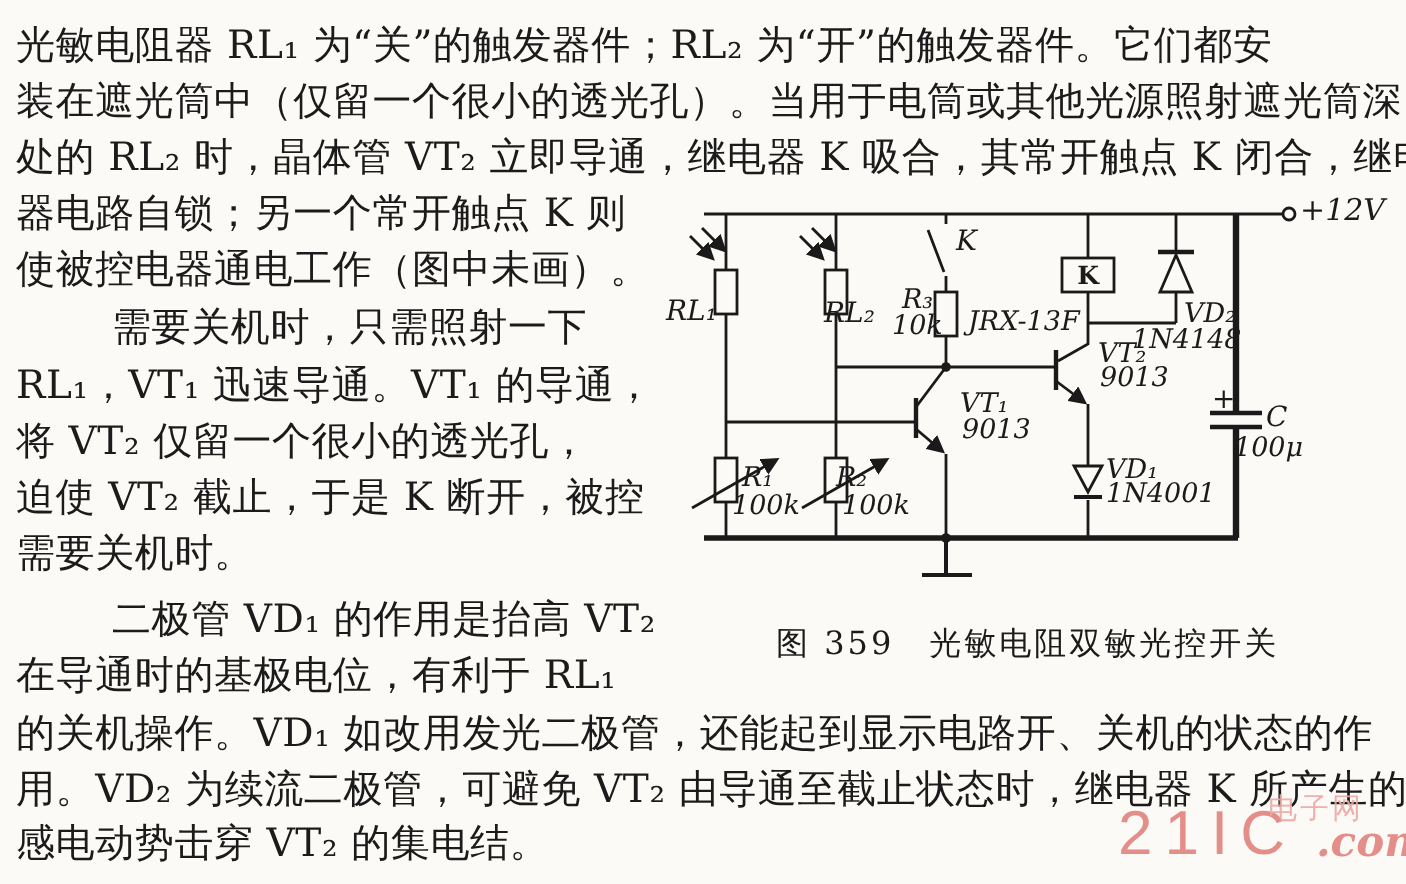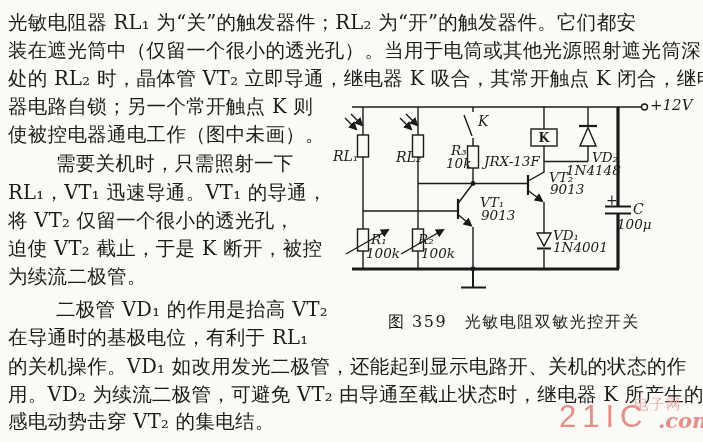--- a/index.html
+++ b/index.html
@@ -28,21 +28,21 @@
 
 <div class="tl" style="top:12px">光敏电阻器 RL₁ 为“关”的触发器件；RL₂ 为“开”的触发器件。它们都安</div>
 <div class="tl" style="top:40px">装在遮光筒中（仅留一个很小的透光孔）。当用于电筒或其他光源照射遮光筒深</div>
 <div class="tl" style="top:68px">处的 RL₂ 时，晶体管 VT₂ 立即导通，继电器 K 吸合，其常开触点 K 闭合，继电</div>
 <div class="tl" style="top:96px">器电路自锁；另一个常开触点 K 则</div>
 <div class="tl" style="top:124px">使被控电器通电工作（图中未画）。</div>
 <div class="tl indent" style="top:153px">需要关机时，只需照射一下</div>
 <div class="tl" style="top:182px">RL₁，VT₁ 迅速导通。VT₁ 的导通，</div>
 <div class="tl" style="top:210px">将 VT₂ 仅留一个很小的透光孔，</div>
 <div class="tl" style="top:238px">迫使 VT₂ 截止，于是 K 断开，被控</div>
-<div class="tl" style="top:266px">为续流二极管。</div>
+<div class="tl" style="top:266px">需要关机时。</div>
 <div class="tl indent" style="top:299px">二极管 VD₁ 的作用是抬高 VT₂</div>
 <div class="tl" style="top:327px">在导通时的基极电位，有利于 RL₁</div>
 <div class="tl" style="top:356px">的关机操作。VD₁ 如改用发光二极管，还能起到显示电路开、关机的状态的作</div>
 <div class="tl" style="top:384px">用。VD₂ 为续流二极管，可避免 VT₂ 由导通至截止状态时，继电器 K 所产生的自</div>
 <div class="tl" style="top:411px">感电动势击穿 VT₂ 的集电结。</div>
 
 <svg class="circ" width="363" height="200" viewBox="340 95 363 200">
   <defs>
     <marker id="ah" markerUnits="userSpaceOnUse" markerWidth="9" markerHeight="9" refX="7" refY="4.5" orient="auto">
       <path d="M0,0 L9,4.5 L0,9 Z" fill="#1a1a1a"></path>
@@ -100,21 +100,21 @@
     <path d="M605,206.5 H631 M605,213.5 H631" stroke-width="2.2"></path>
   </g>
   <g fill="#1a1a1a" stroke="none">
     <circle cx="473" cy="183.5" r="2.4"></circle>
     <circle cx="473" cy="269" r="2.4"></circle>
   </g>
 </svg>
 
 <span class="cl" style="left:650px;top:98px;font-size:15px">+12V</span>
 <span class="cl" style="left:333px;top:149px;font-size:14px">RL₁</span>
-<span class="cl" style="left:396px;top:150px;font-size:14px">RL₂</span>
+<span class="cl" style="left:412px;top:150px;font-size:14px">RL₂</span>
 <span class="cl" style="left:478px;top:114px;font-size:14px">K</span>
 <span class="cl" style="left:451px;top:143px">R₃</span>
 <span class="cl" style="left:446px;top:156px">10k</span>
 <span class="cl" style="left:484px;top:154px">JRX-13F</span>
 <span class="relay-label">K</span>
 <span class="cl" style="left:549px;top:170px">VT₂</span>
 <span class="cl" style="left:550px;top:182px">9013</span>
 <span class="cl" style="left:592px;top:150px">VD₂</span>
 <span class="cl" style="left:566px;top:163px">1N4148</span>
 <span class="cl" style="left:480px;top:195px">VT₁</span>

